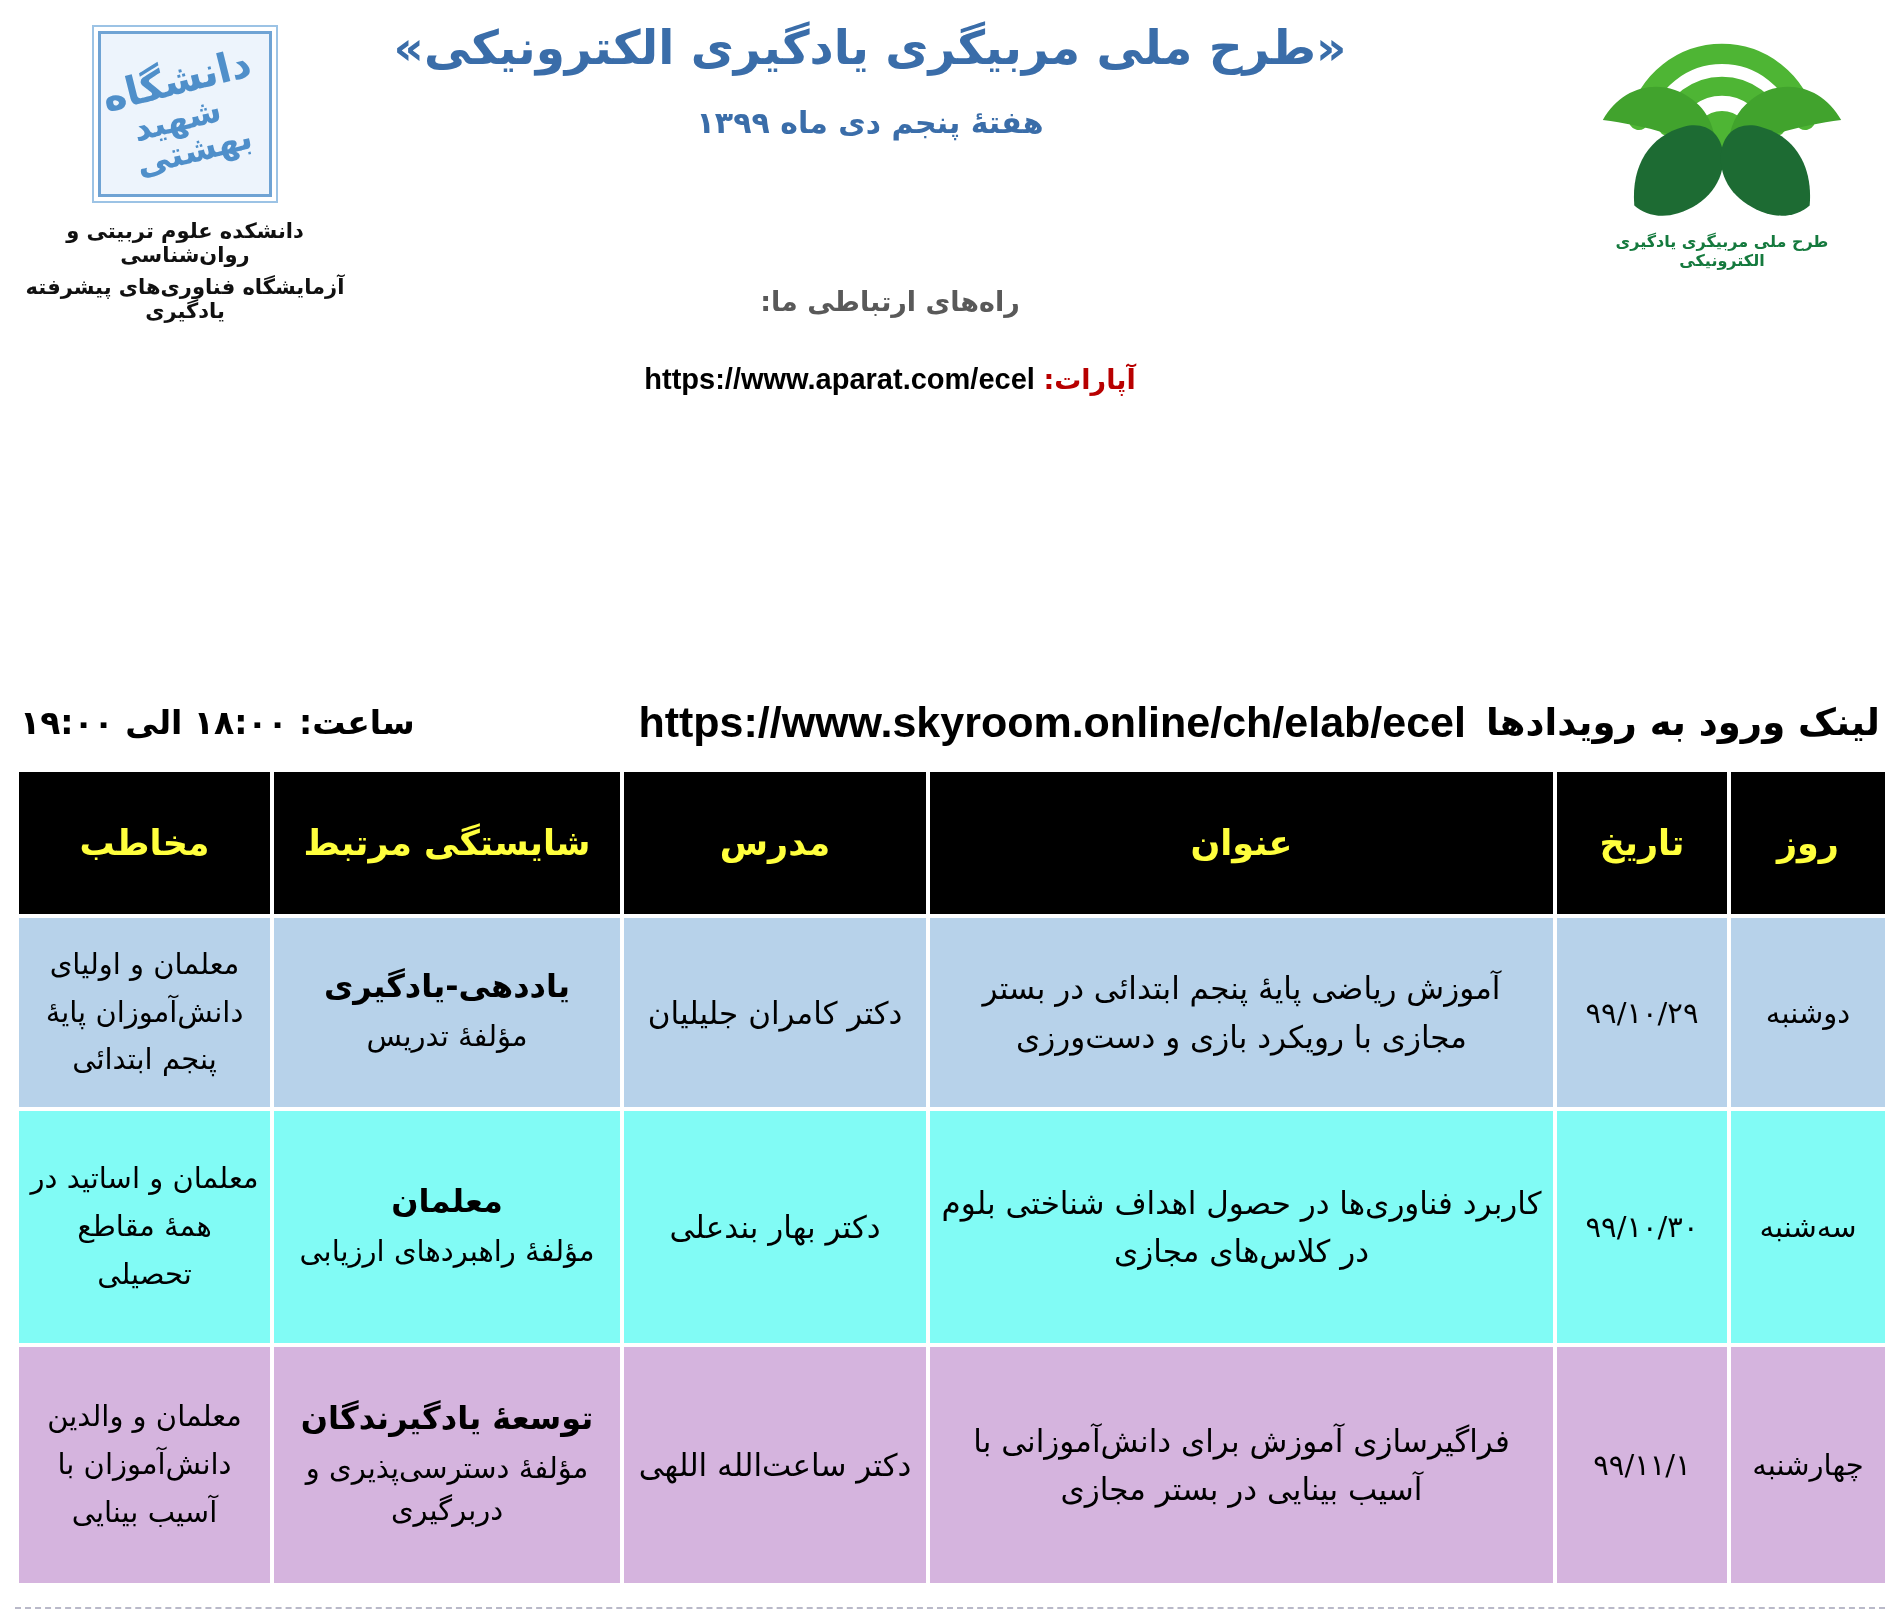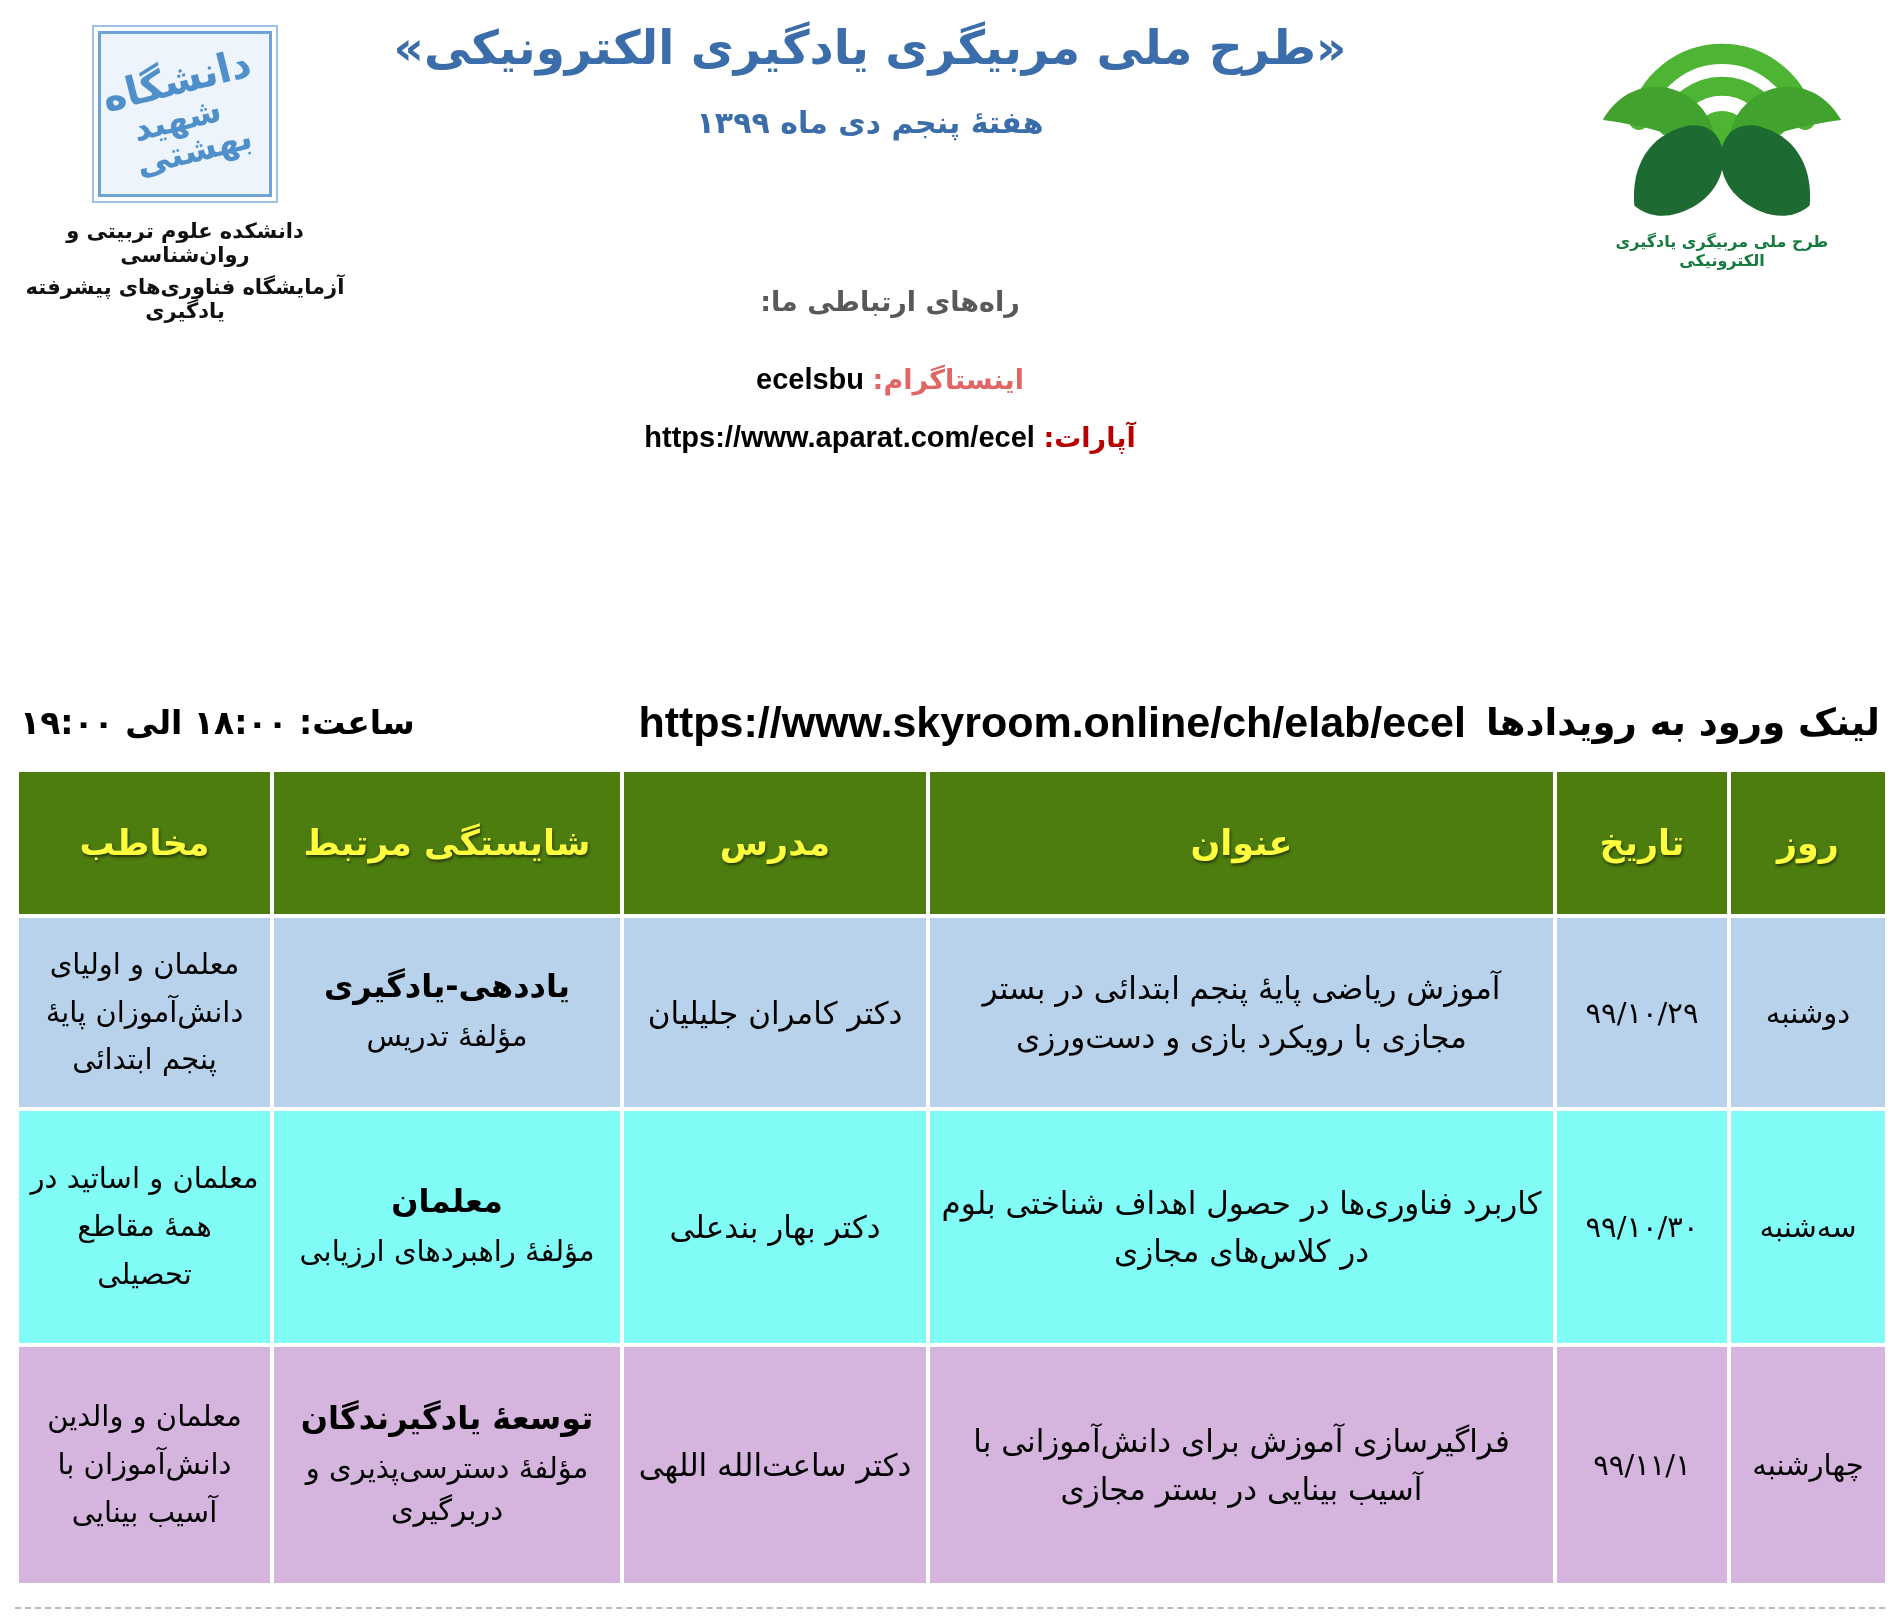--- a/index.html
+++ b/index.html
@@ -40,21 +40,21 @@
   .link-row{position:absolute;top:698px;left:20px;width:1860px;display:flex;justify-content:space-between;
     align-items:center;direction:rtl;}
   .evt-group{display:flex;align-items:center;gap:20px;direction:rtl;}
   .evt-label{font-size:37px;font-weight:bold;color:#000;}
   .evt-url{font-family:Liberation Sans, sans-serif;font-weight:bold;font-size:43px;color:#000;direction:ltr;}
   .time{font-size:33px;font-weight:bold;color:#000;direction:rtl;}
 
   
   .schedule{position:absolute;top:768px;left:15px;width:1870px;border-collapse:collapse;direction:rtl;table-layout:fixed;}
   .schedule th,.schedule td{border:4px solid #fff;text-align:center;vertical-align:middle;padding:4px 8px;box-sizing:border-box;}
-  .schedule th{background:#4d7c0f;color:#ffff3d;font-size:35px;font-weight:bold;height:146px;
+  .schedule th{background:#000000;color:#ffff3d;font-size:35px;font-weight:bold;height:146px;
     text-shadow:1px 2px 3px rgba(0,0,0,.55);}
   .schedule tbody td{background:var(--row-bg,#fff);color:#000;}
   .row-1 td{height:193px;}
   .row-2 td{height:236px;}
   .row-3 td{height:240px;}
   .cell-day,.cell-date{font-size:29px;}
   .cell-title{font-size:31px;line-height:1.55;padding:0 36px;}
   .cell-instructor{font-size:31px;}
   .comp-name{font-size:32px;font-weight:bold;margin-bottom:10px;}
   .comp-sub{font-size:29px;line-height:1.45;}
@@ -98,24 +98,20 @@
       <g transform="translate(220,0) scale(-1,1)">
         <path d="M4,96 C22,64 58,58 84,78 C100,90 107,110 103,134 C84,110 40,101 4,96 Z" fill="#41a32d"></path>
         <path d="M32,172 C29,136 46,110 76,102 C96,97 109,108 111,126 C113,151 96,171 71,179 C55,184 41,180 32,172 Z" fill="#1d6b33"></path>
       </g>
     </svg>
     <div class="program-caption">طرح ملی مربیگری یادگیری الکترونیکی</div>
   </div>
 
   <div class="contact">
     <div class="contact-heading">راه‌های ارتباطی ما:</div>
-    <div class="contact-line">
-      <span class="c-label" style="color: rgb(224, 102, 102);">اینستاگرام:</span>
-      <span class="c-value" dir="ltr">ecelsbu</span>
-    </div>
     <div class="contact-line">
       <span class="c-label" style="color: rgb(184, 0, 0);">آپارات:</span>
       <span class="c-value" dir="ltr">https://www.aparat.com/ecel</span>
     </div>
   </div>
 
   <div class="link-row">
     <div class="evt-group">
       <span class="evt-label">لینک ورود به رویدادها</span>
       <span class="evt-url">https://www.skyroom.online/ch/elab/ecel</span>

